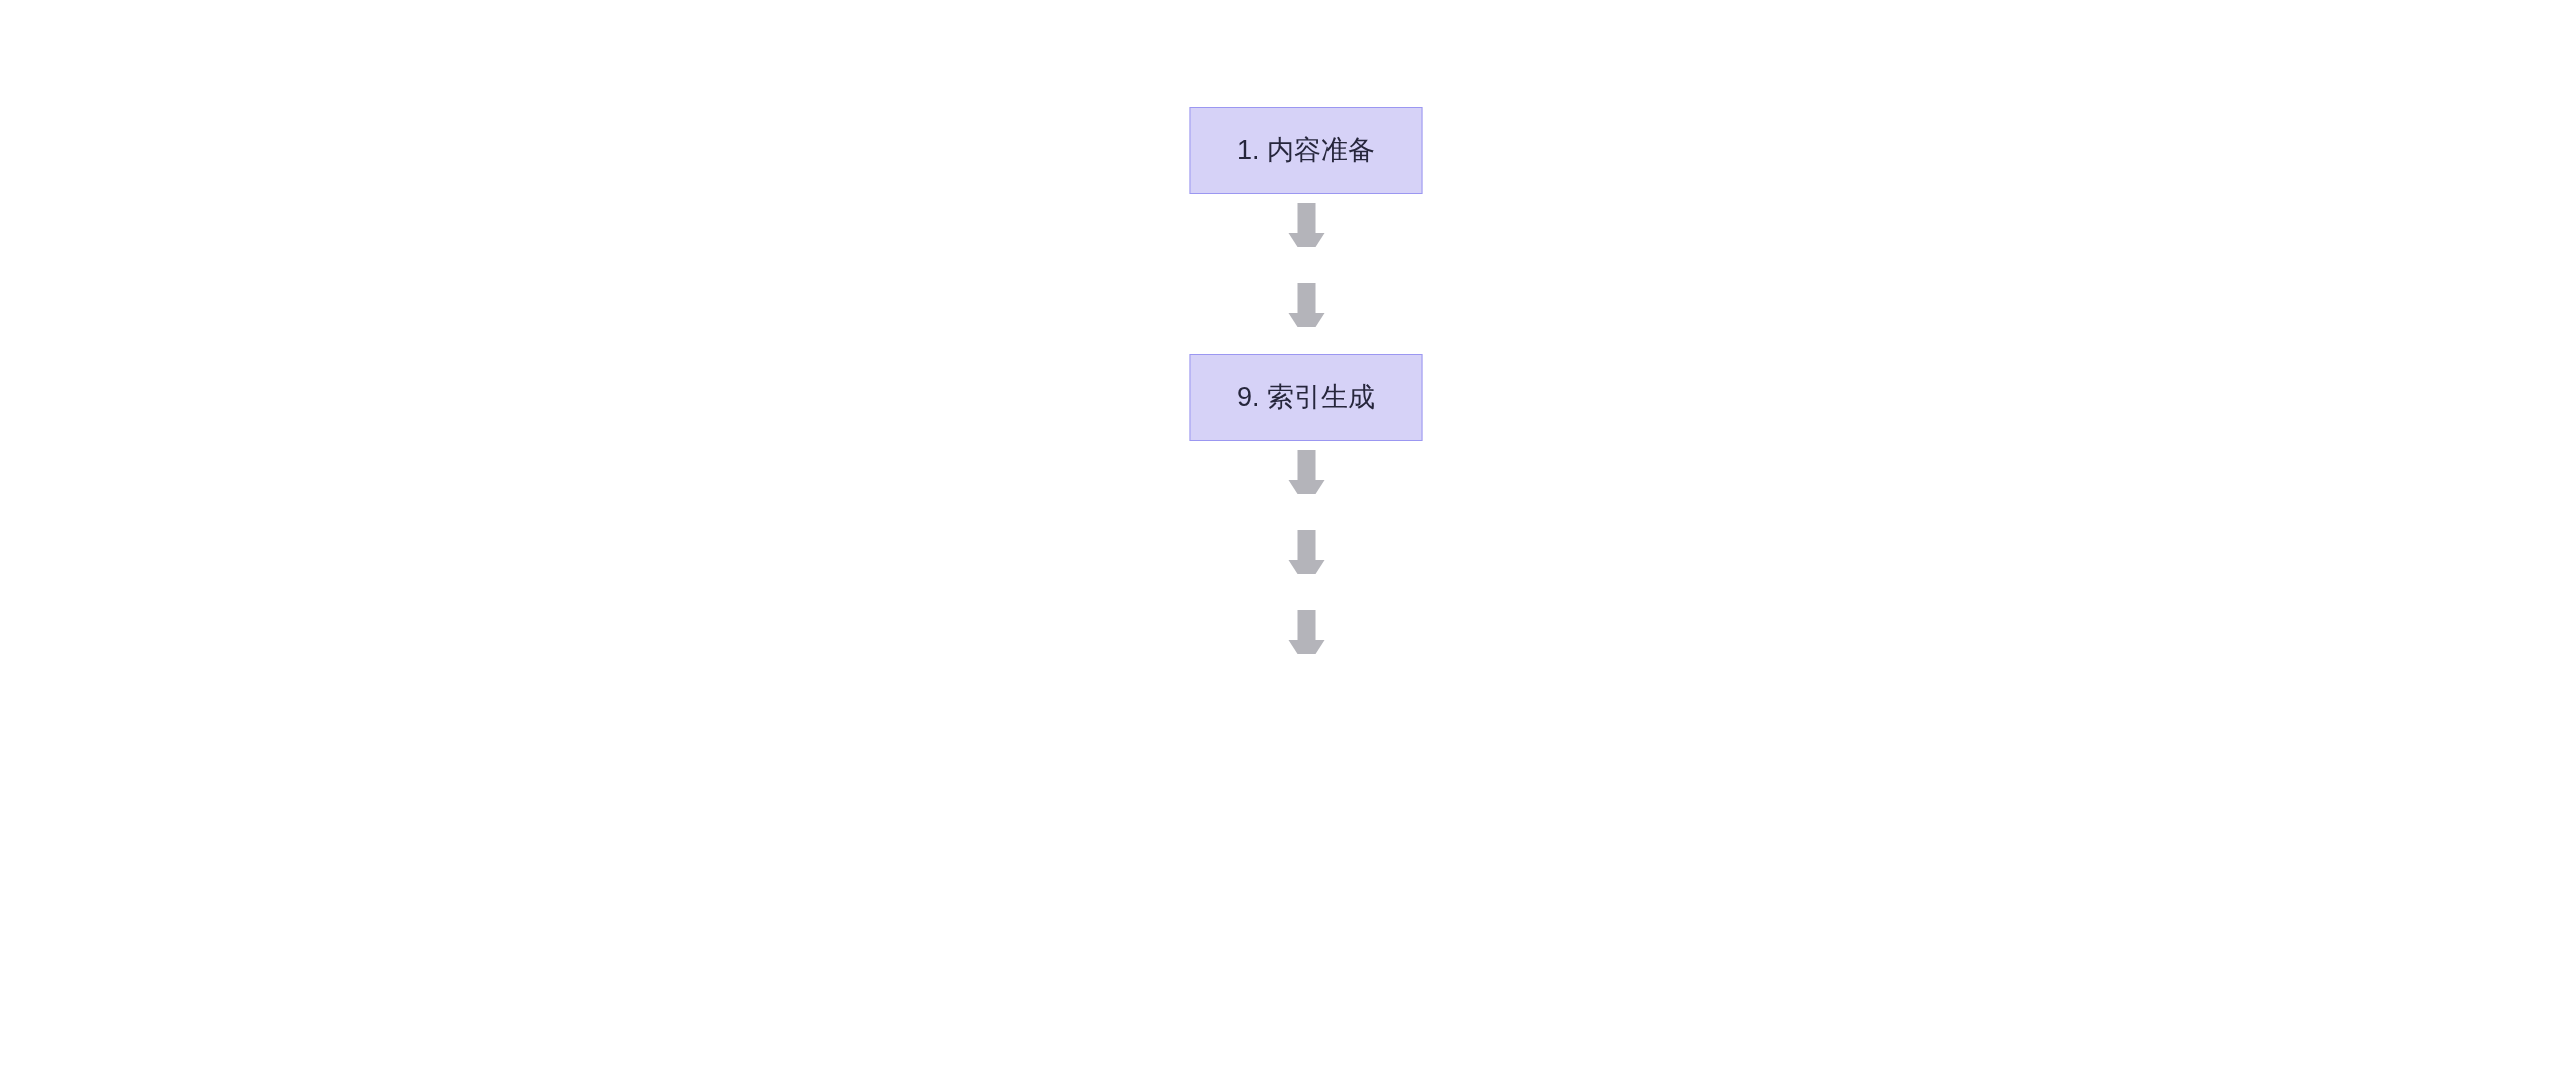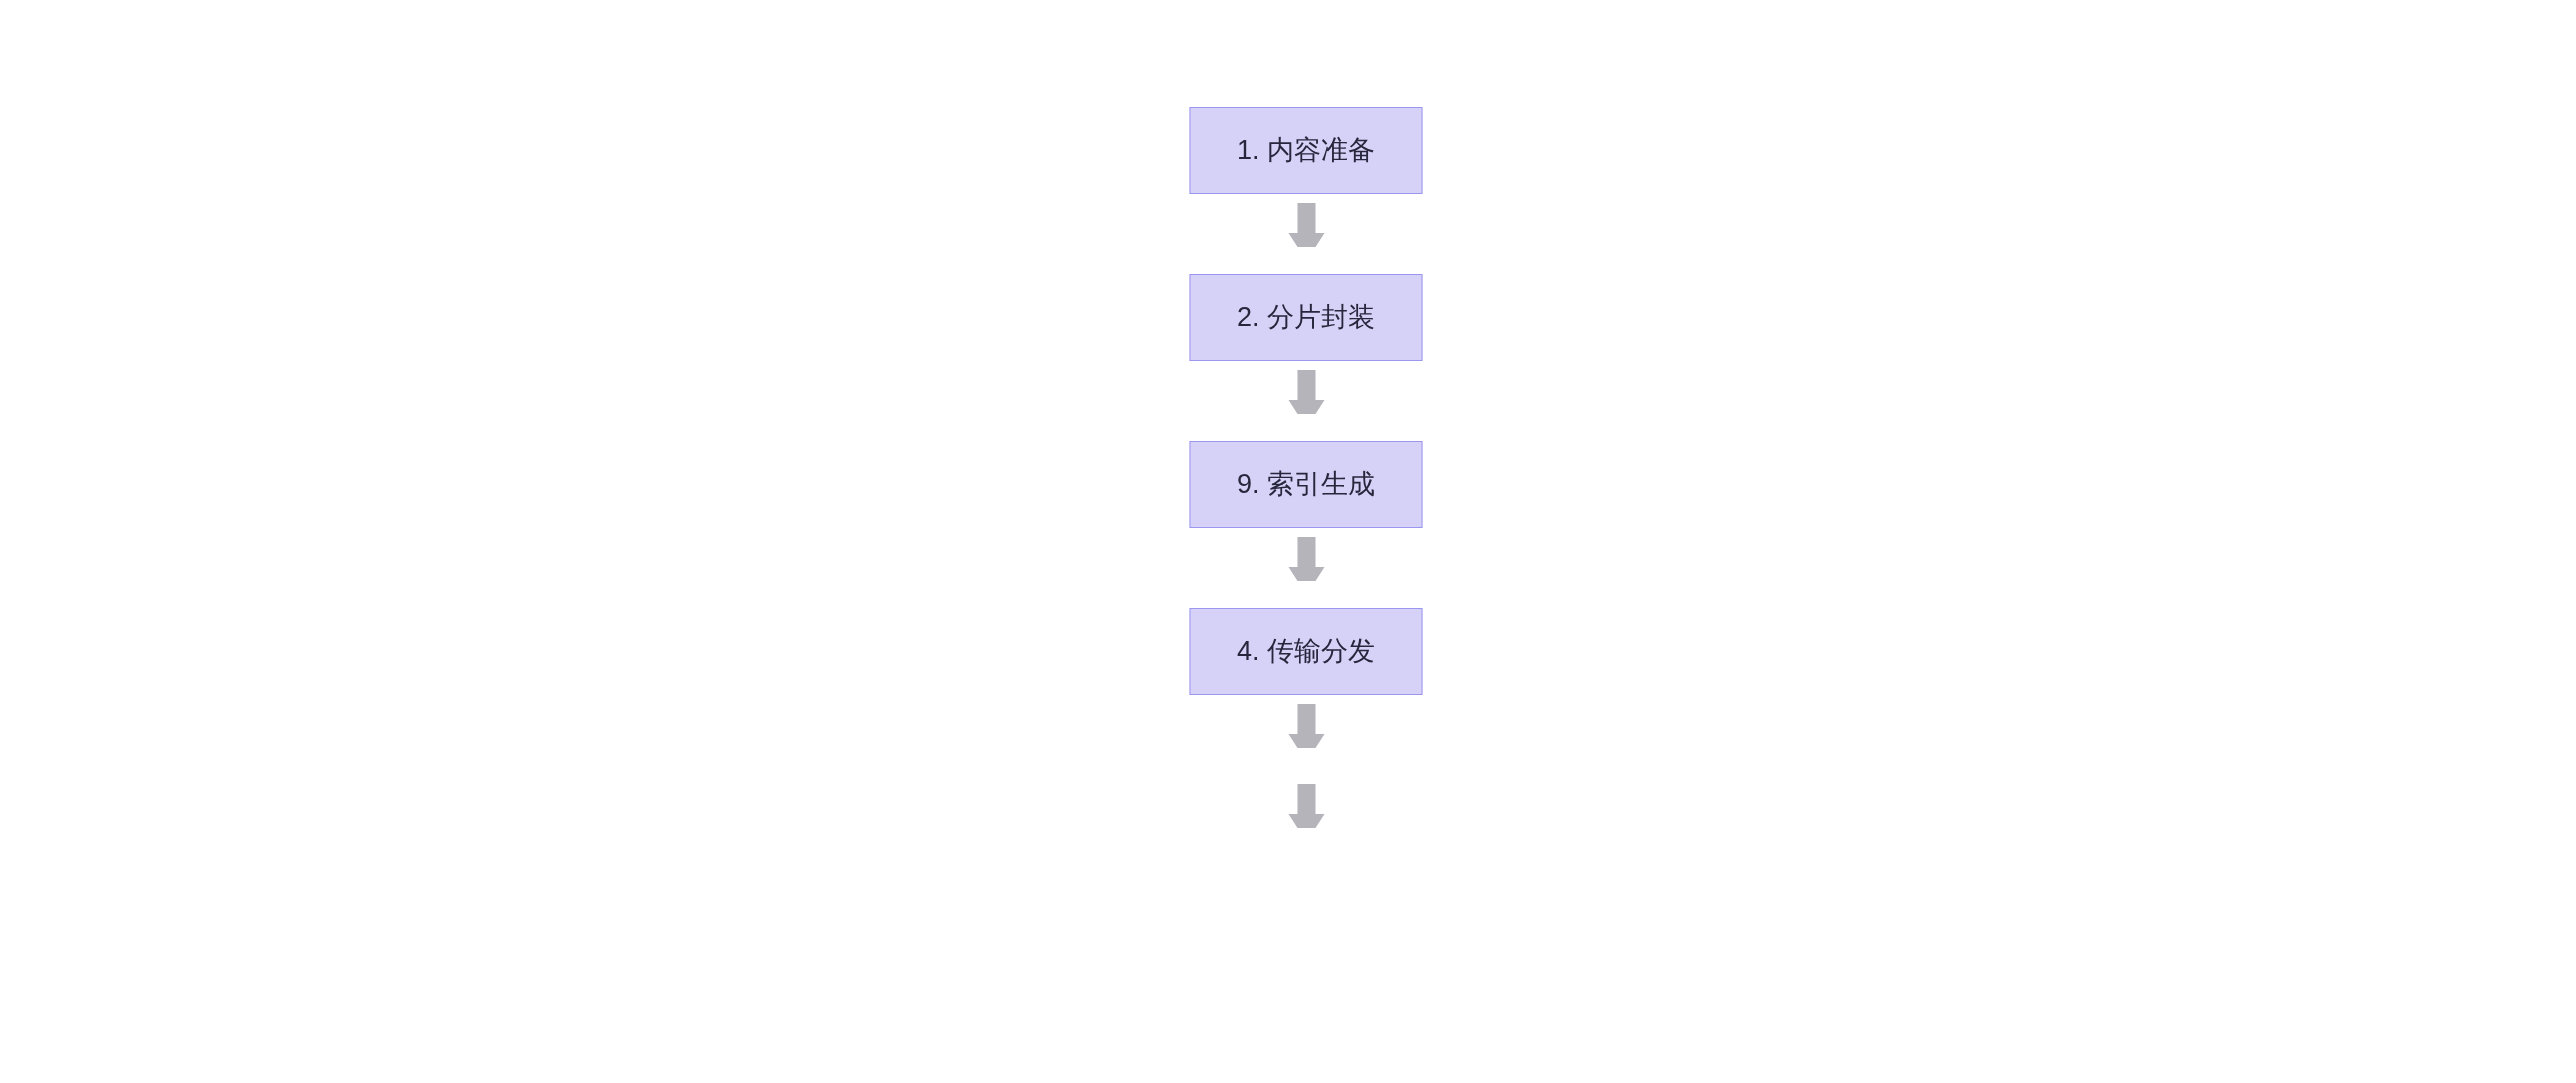--- a/index.html
+++ b/index.html
@@ -73,41 +73,35 @@
 
     <div class="node w-std">
       <span>1. 内容准备</span>
     </div>
 
     <div class="arrow">
       <div class="arrow-line"></div>
       <div class="arrow-head"></div>
     </div>
 
-    <div class="node w-std">
-      <span>2. 分片封装</span>
-    </div>
 
     <div class="arrow">
       <div class="arrow-line"></div>
       <div class="arrow-head"></div>
     </div>
 
     <div class="node w-std">
       <span>9. 索引生成</span>
     </div>
 
     <div class="arrow">
       <div class="arrow-line"></div>
       <div class="arrow-head"></div>
     </div>
 
-    <div class="node w-std">
-      <span>4. 传输分发</span>
-    </div>
 
     <div class="arrow">
       <div class="arrow-line"></div>
       <div class="arrow-head"></div>
     </div>
 
 
     <div class="arrow">
       <div class="arrow-line"></div>
       <div class="arrow-head"></div>

